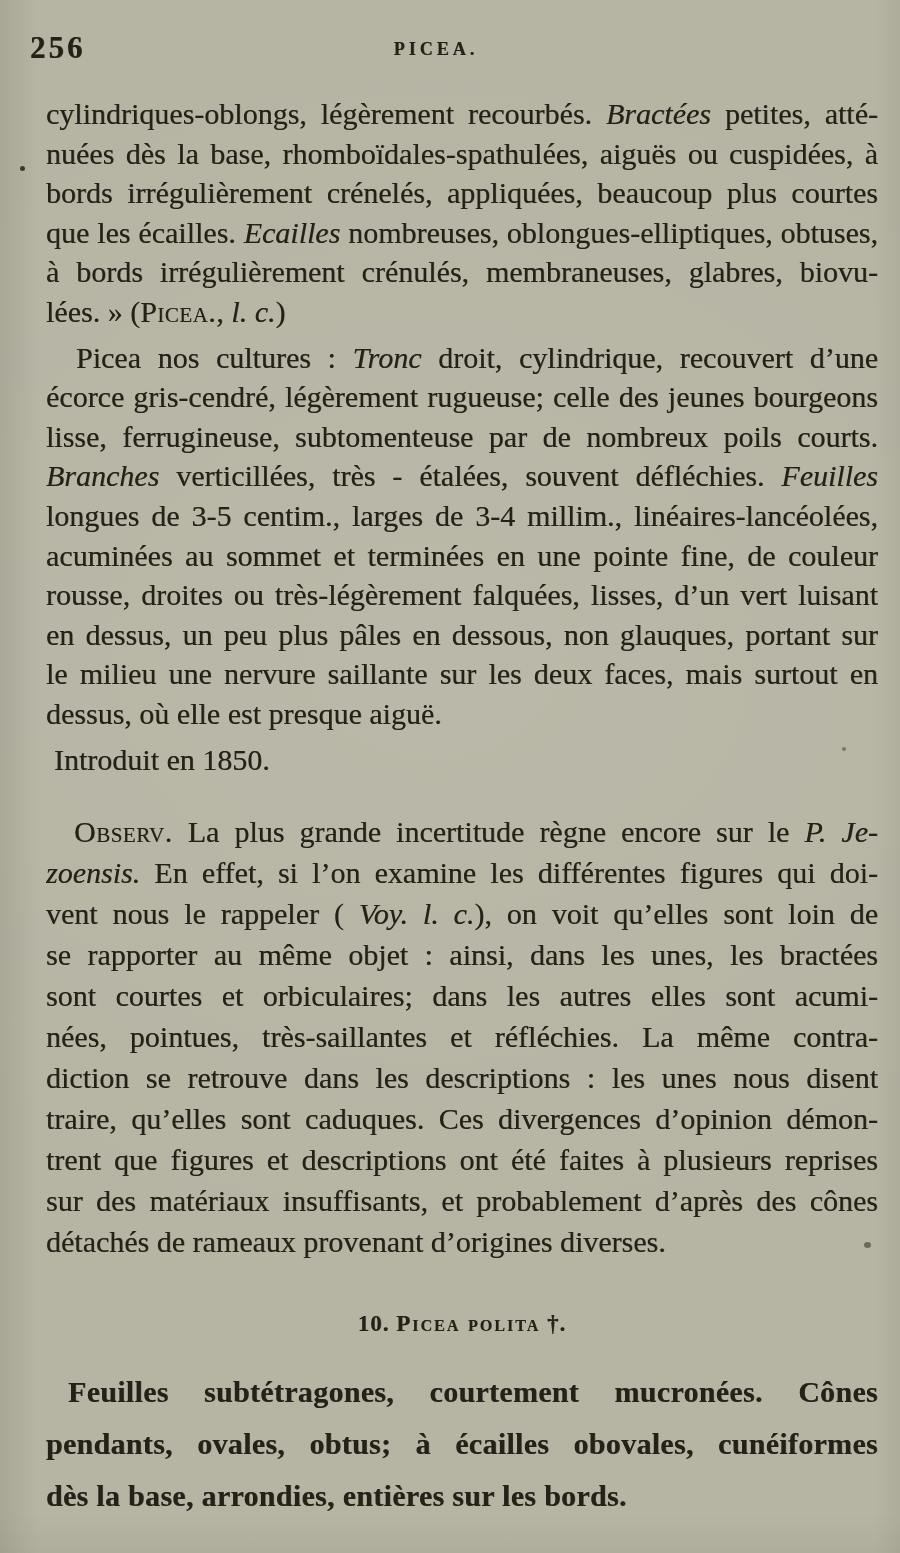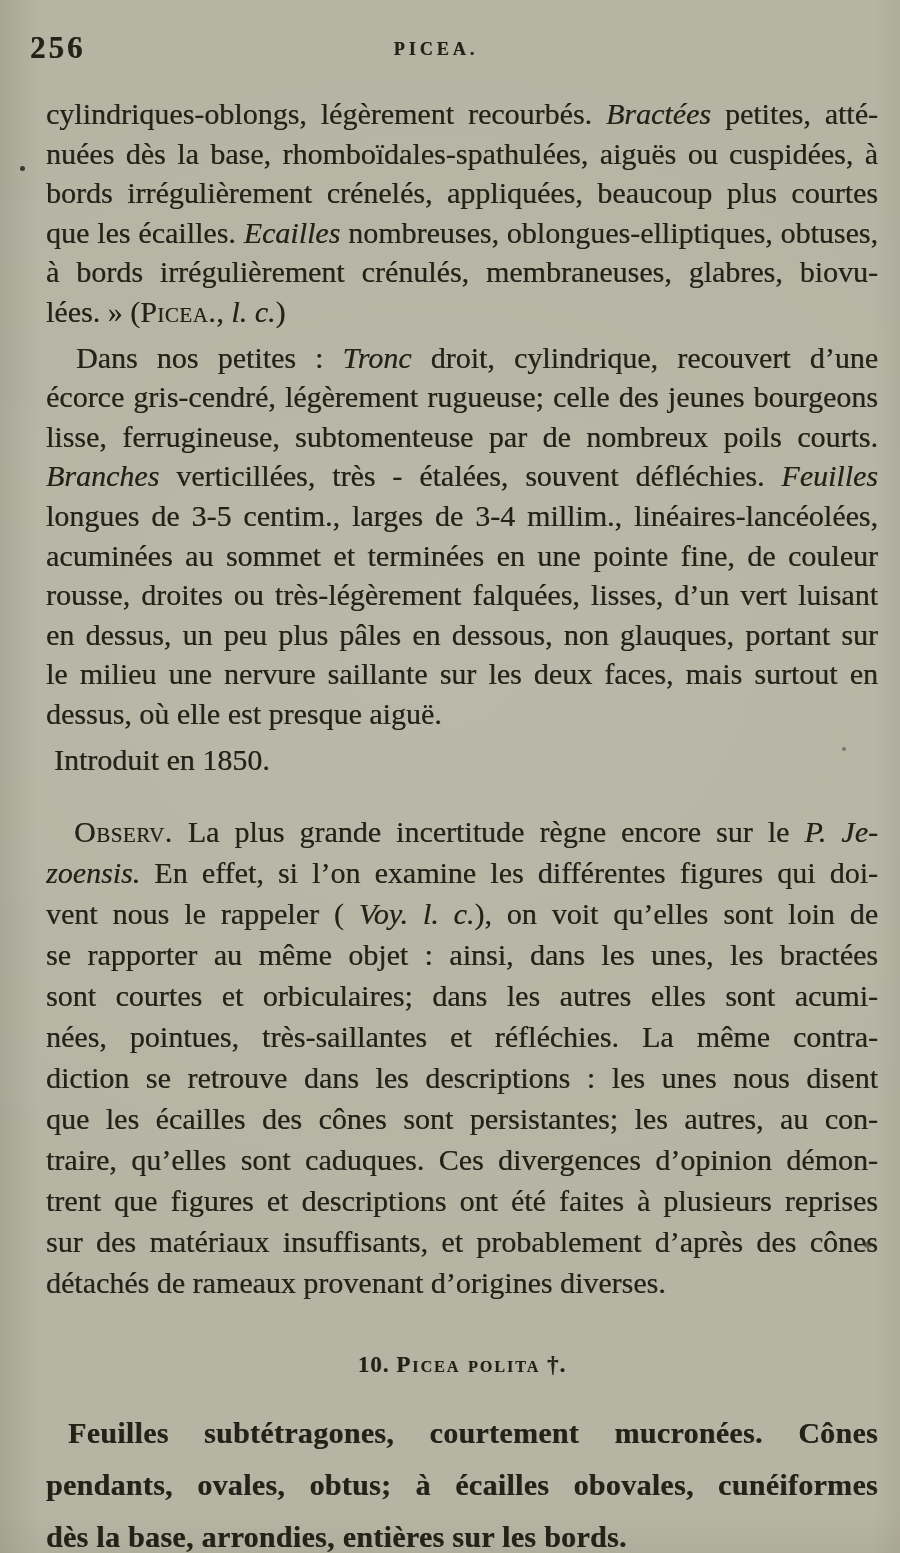--- a/index.html
+++ b/index.html
@@ -77,21 +77,21 @@
   <div class="textblock" id="text-block">
       <div class="para t-continuation">
         <div class="line"><span>cylindriques-oblongs, légèrement recourbés. </span><span class="it">Bractées</span><span> petites, atté-</span></div>
         <div class="line"><span>nuées dès la base, rhomboïdales-spathulées, aiguës ou cuspidées, à</span></div>
         <div class="line"><span>bords irrégulièrement crénelés, appliquées, beaucoup plus courtes</span></div>
         <div class="line"><span>que les écailles. </span><span class="it">Ecailles</span><span> nombreuses, oblongues-elliptiques, obtuses,</span></div>
         <div class="line"><span>à bords irrégulièrement crénulés, membraneuses, glabres, biovu-</span></div>
         <div class="line last"><span>lées. » (</span><span class="sc">Picea.</span><span>, </span><span class="it">l. c.</span><span>)</span></div>
       </div>
       <div class="para t-body">
-        <div class="line" style="padding-left: 30px;"><span>Dans nos petites : </span><span class="it">Tronc</span><span> droit, cylindrique, recouvert d’une</span></div>
+        <div class="line" style="padding-left: 30px;"><span>Picea nos cultures : </span><span class="it">Tronc</span><span> droit, cylindrique, recouvert d’une</span></div>
         <div class="line"><span>écorce gris-cendré, légèrement rugueuse; celle des jeunes bourgeons</span></div>
         <div class="line"><span>lisse, ferrugineuse, subtomenteuse par de nombreux poils courts.</span></div>
         <div class="line"><span class="it">Branches</span><span> verticillées, très - étalées, souvent défléchies. </span><span class="it">Feuilles</span></div>
         <div class="line"><span>longues de 3-5 centim., larges de 3-4 millim., linéaires-lancéolées,</span></div>
         <div class="line"><span>acuminées au sommet et terminées en une pointe fine, de couleur</span></div>
         <div class="line"><span>rousse, droites ou très-légèrement falquées, lisses, d’un vert luisant</span></div>
         <div class="line"><span>en dessus, un peu plus pâles en dessous, non glauques, portant sur</span></div>
         <div class="line"><span>le milieu une nervure saillante sur les deux faces, mais surtout en</span></div>
         <div class="line last"><span>dessus, où elle est presque aiguë.</span></div>
       </div>
@@ -99,21 +99,20 @@
         <div class="line last" style="padding-left: 8px;"><span>Introduit en 1850.</span></div>
       </div>
       <div class="para t-observation">
         <div class="line" style="padding-left: 28px;"><span class="sc">Observ.</span><span> La plus grande incertitude règne encore sur le </span><span class="it">P. Je-</span></div>
         <div class="line"><span class="it">zoensis.</span><span> En effet, si l’on examine les différentes figures qui doi-</span></div>
         <div class="line"><span>vent nous le rappeler ( </span><span class="it">Voy. l. c.</span><span>), on voit qu’elles sont loin de</span></div>
         <div class="line"><span>se rapporter au même objet : ainsi, dans les unes, les bractées</span></div>
         <div class="line"><span>sont courtes et orbiculaires; dans les autres elles sont acumi-</span></div>
         <div class="line"><span>nées, pointues, très-saillantes et réfléchies. La même contra-</span></div>
         <div class="line"><span>diction se retrouve dans les descriptions : les unes nous disent</span></div>
-        <div class="line"><span>que les écailles des cônes sont persistantes; les autres, au con-</span></div>
         <div class="line"><span>traire, qu’elles sont caduques. Ces divergences d’opinion démon-</span></div>
         <div class="line"><span>trent que figures et descriptions ont été faites à plusieurs reprises</span></div>
         <div class="line"><span>sur des matériaux insuffisants, et probablement d’après des cônes</span></div>
         <div class="line last"><span>détachés de rameaux provenant d’origines diverses.</span></div>
       </div>
       <div class="para t-species-heading">
         <div class="line last"><span>10. </span><span class="sc">Picea polita</span><span> †.</span></div>
       </div>
       <div class="para t-diagnosis">
         <div class="line" style="padding-left: 22px;"><span>Feuilles subtétragones, courtement mucronées. Cônes</span></div>

